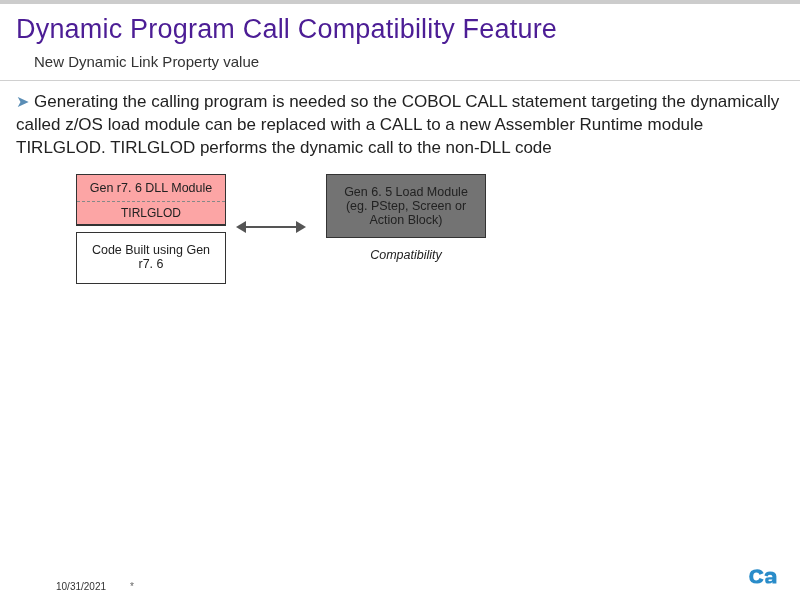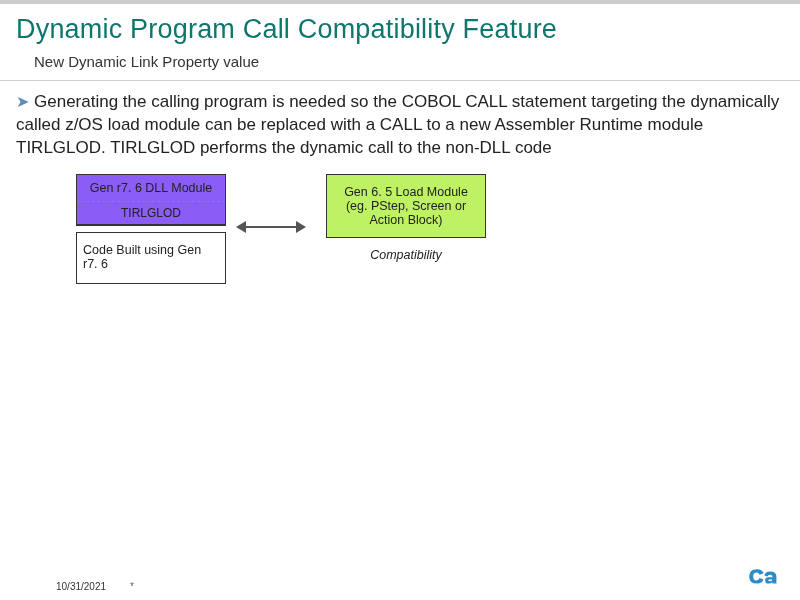--- a/index.html
+++ b/index.html
@@ -1,40 +1,40 @@
 <!DOCTYPE html>
 <html><head>
 <meta charset="utf-8">
 <style>
   * { box-sizing: border-box; margin: 0; padding: 0; }
   html, body { width: 800px; height: 600px; font-family: Verdana, Geneva, sans-serif; background: #fff; color: #222; overflow: hidden; }
   .slide { width: 800px; height: 600px; position: relative; }
   .topbar { height: 4px; background: #ccc; }
-  .title { color: #0f766e; font-size: 27px; padding: 10px 14px 4px 16px; font-weight: 400; letter-spacing: 0.2px; }
+  .title { color: #4c1d95; font-size: 27px; padding: 10px 14px 4px 16px; font-weight: 400; letter-spacing: 0.2px; }
   .subtitle { color: #333; font-size: 15px; padding: 4px 8px 10px 34px; }
   .divider { height: 1px; background: #d0d0d0; margin: 0 0 10px 0; }
   .content { padding: 0 16px; }
   .para { font-size: 17px; line-height: 1.35; margin-bottom: 14px; color: #222; }
   .bullet { display: inline-block; width: 18px; }
   .arrow { color: #5a8db5; font-size: 16px; }
   .part { display: inline; }
   .bold { font-weight: 400; }
   .diagram { margin: 6px 0 0 60px; display: flex; align-items: flex-start; gap: 10px; }
-  .box-outer { border: 1px solid #333; width: 150px; background: #8b5cf6; }
+  .box-outer { border: 1px solid #333; width: 150px; background: #fca5a5; }
   .box-title { text-align: center; font-size: 12.5px; font-family: Arial, sans-serif; padding: 6px 4px 6px 4px; font-weight: 400; }
   .box-dashed { border-top: 1px dashed #888; border-bottom: 1px solid #333; text-align: center; font-size: 12px; font-family: Arial, sans-serif; padding: 4px 2px; }
   .box-gap { height: 6px; }
-  .box-code { font-size: 12.5px; font-family: Arial, sans-serif; padding: 10px 6px 12px 6px; }
+  .box-code { text-align: center; font-size: 12.5px; font-family: Arial, sans-serif; padding: 10px 6px 12px 6px; }
   .box-code-wrap { border: 1px solid #333; width: 150px; border-top: none; }
   .arrow-area { position: relative; width: 80px; height: 130px; }
   .shaft1 { position: absolute; top: 52px; left: 5px; width: 60px; height: 2px; background: #555; }
   .head1r { position: absolute; top: 47px; left: 60px; width: 0; height: 0; border-left: 10px solid #555; border-top: 6px solid transparent; border-bottom: 6px solid transparent; }
   .head1l { position: absolute; top: 47px; left: 0px; width: 0; height: 0; border-right: 10px solid #555; border-top: 6px solid transparent; border-bottom: 6px solid transparent; }
   .col2 { display: flex; flex-direction: column; align-items: center; }
-  .box2 { border: 1px solid #333; width: 160px; background: #bef264; text-align: center; font-size: 12.5px; font-family: Arial, sans-serif; padding: 10px 6px; }
+  .box2 { border: 1px solid #333; width: 160px; background: #737373; text-align: center; font-size: 12.5px; font-family: Arial, sans-serif; padding: 10px 6px; }
   .label2 { font-size: 12.5px; font-family: Arial, sans-serif; margin-top: 10px; font-style: italic; }
   .footer { position: absolute; bottom: 8px; left: 0; width: 100%; display: flex; align-items: flex-start; padding: 0 20px 0 56px; }
   .footer-date { font-size: 10px; color: #333; }
   .footer-star { font-size: 10px; color: #666; margin-left: 24px; }
   .logo { position: absolute; right: 22px; bottom: 10px; width: 32px; height: 24px; }
   .logo svg { width: 100%; height: 100%; }
   .dll-stack { display:flex; flex-direction:column; }
 </style>
 </head>
 <body>

